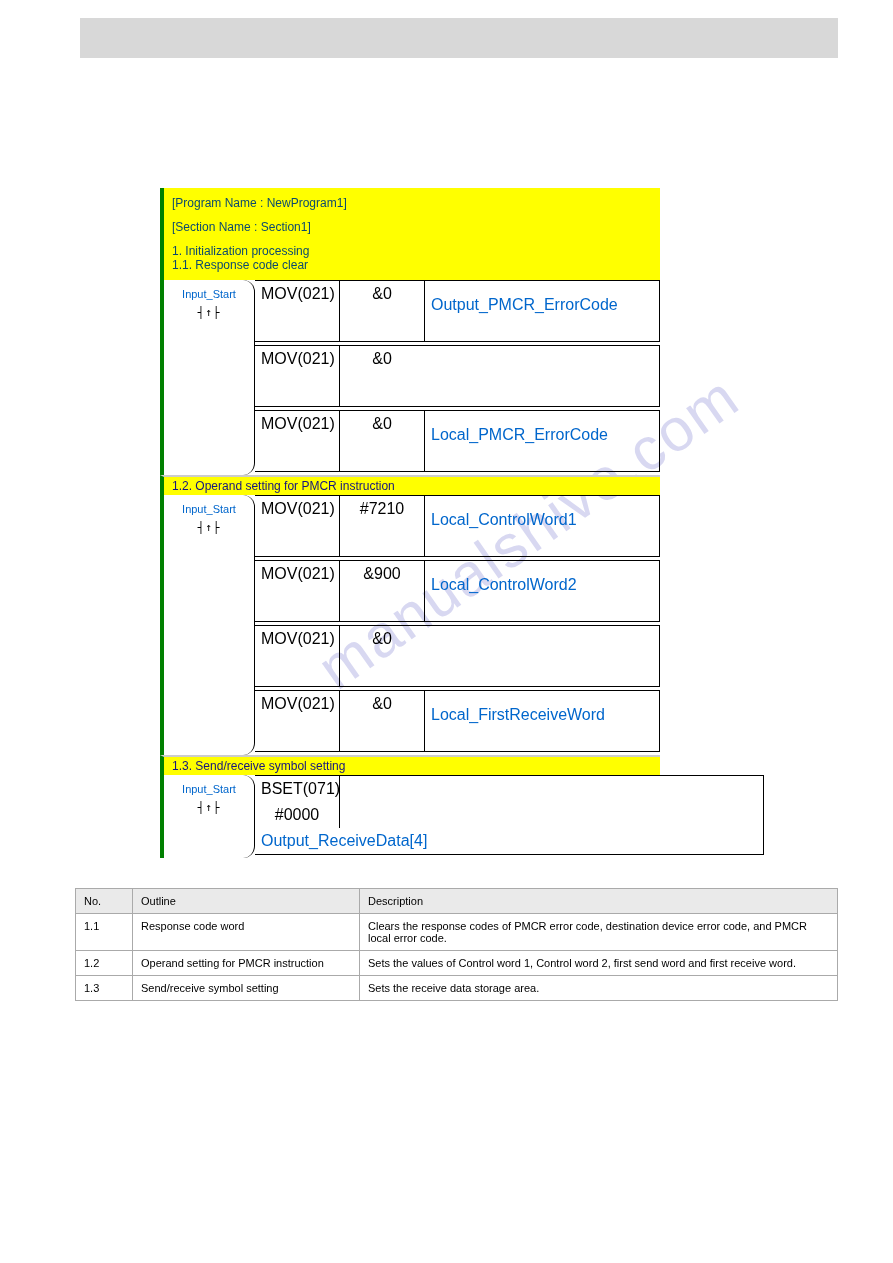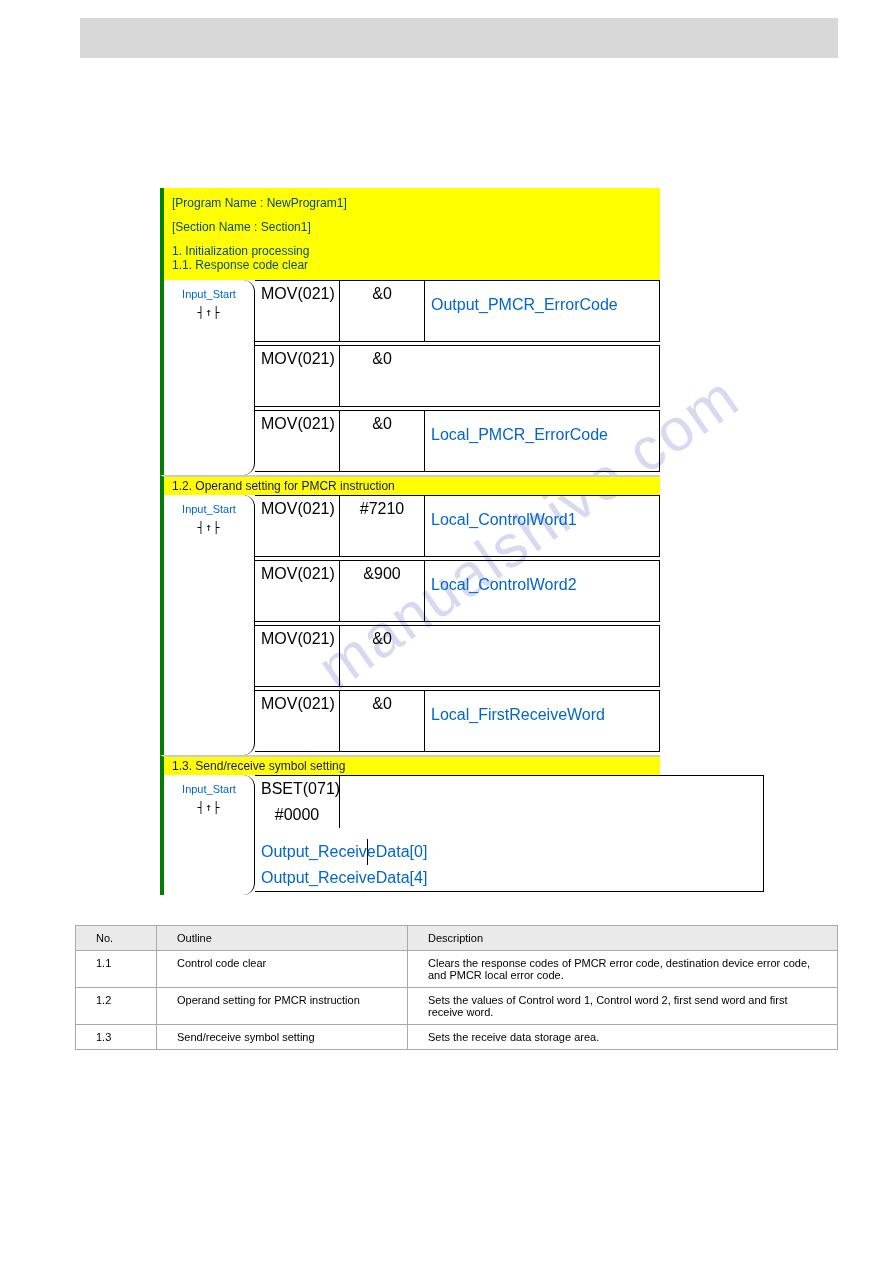--- a/index.html
+++ b/index.html
@@ -111,21 +111,21 @@
     .table-section {
       margin: 30px 55px 0 75px;
       font-size: 11px;
     }
     .table-section table {
       width: 100%;
       border-collapse: collapse;
     }
     .table-section th, .table-section td {
       border: 1px solid #aaa;
-      padding: 6px 20px;
+      padding: 6px 8px;
       text-align: left;
       vertical-align: top;
     }
     .table-section th {
       background: #eaeaea;
       font-weight: normal;
     }
     .table-section .c1 { width: 40px; }
     .table-section .c2 { width: 210px; }
     .watermark {
@@ -216,41 +216,40 @@
 
     <div class="rung-container" style="width:600px">
       <div class="rung-left">
         <div class="contact-label">Input_Start</div>
         <div class="contact-symbol">┤↑├</div>
       </div>
       <div class="instructions">
         <div class="inst-row wide">
           <div class="cell op">BSET(071)</div>
           <div class="cell val">#0000</div>
-          <div class="cell sym">Output_ReceiveData[0]</div>
           <div class="cell sym2">Output_ReceiveData[4]</div>
         </div>
       </div>
     </div>
 
   </div>
 
   <div class="table-section">
     <table>
       <thead>
         <tr>
           <th class="c1">No.</th>
           <th class="c2">Outline</th>
           <th>Description</th>
         </tr>
       </thead>
       <tbody>
         <tr>
           <td>1.1</td>
-          <td>Control code clear</td>
+          <td>Response code word</td>
           <td>Clears the response codes of PMCR error code, destination device error code, and PMCR local error code.</td>
         </tr>
         <tr>
           <td>1.2</td>
           <td>Operand setting for PMCR instruction</td>
           <td>Sets the values of Control word 1, Control word 2, first send word and first receive word.</td>
         </tr>
         <tr>
           <td>1.3</td>
           <td>Send/receive symbol setting</td>

